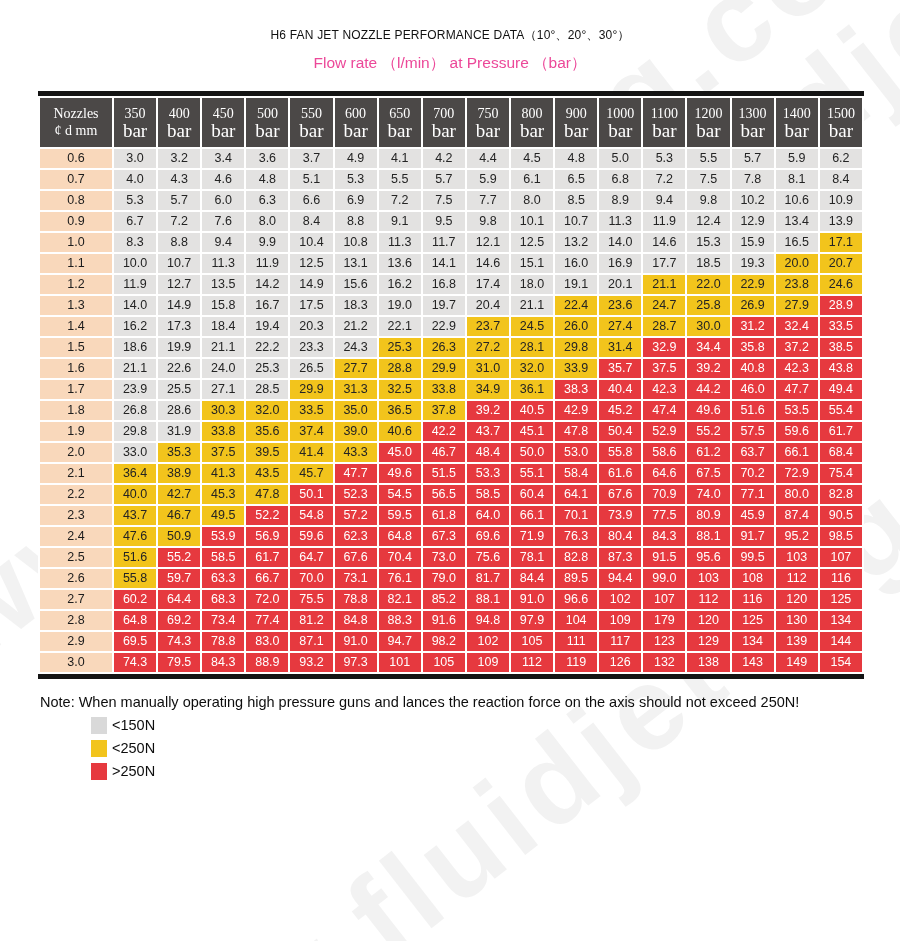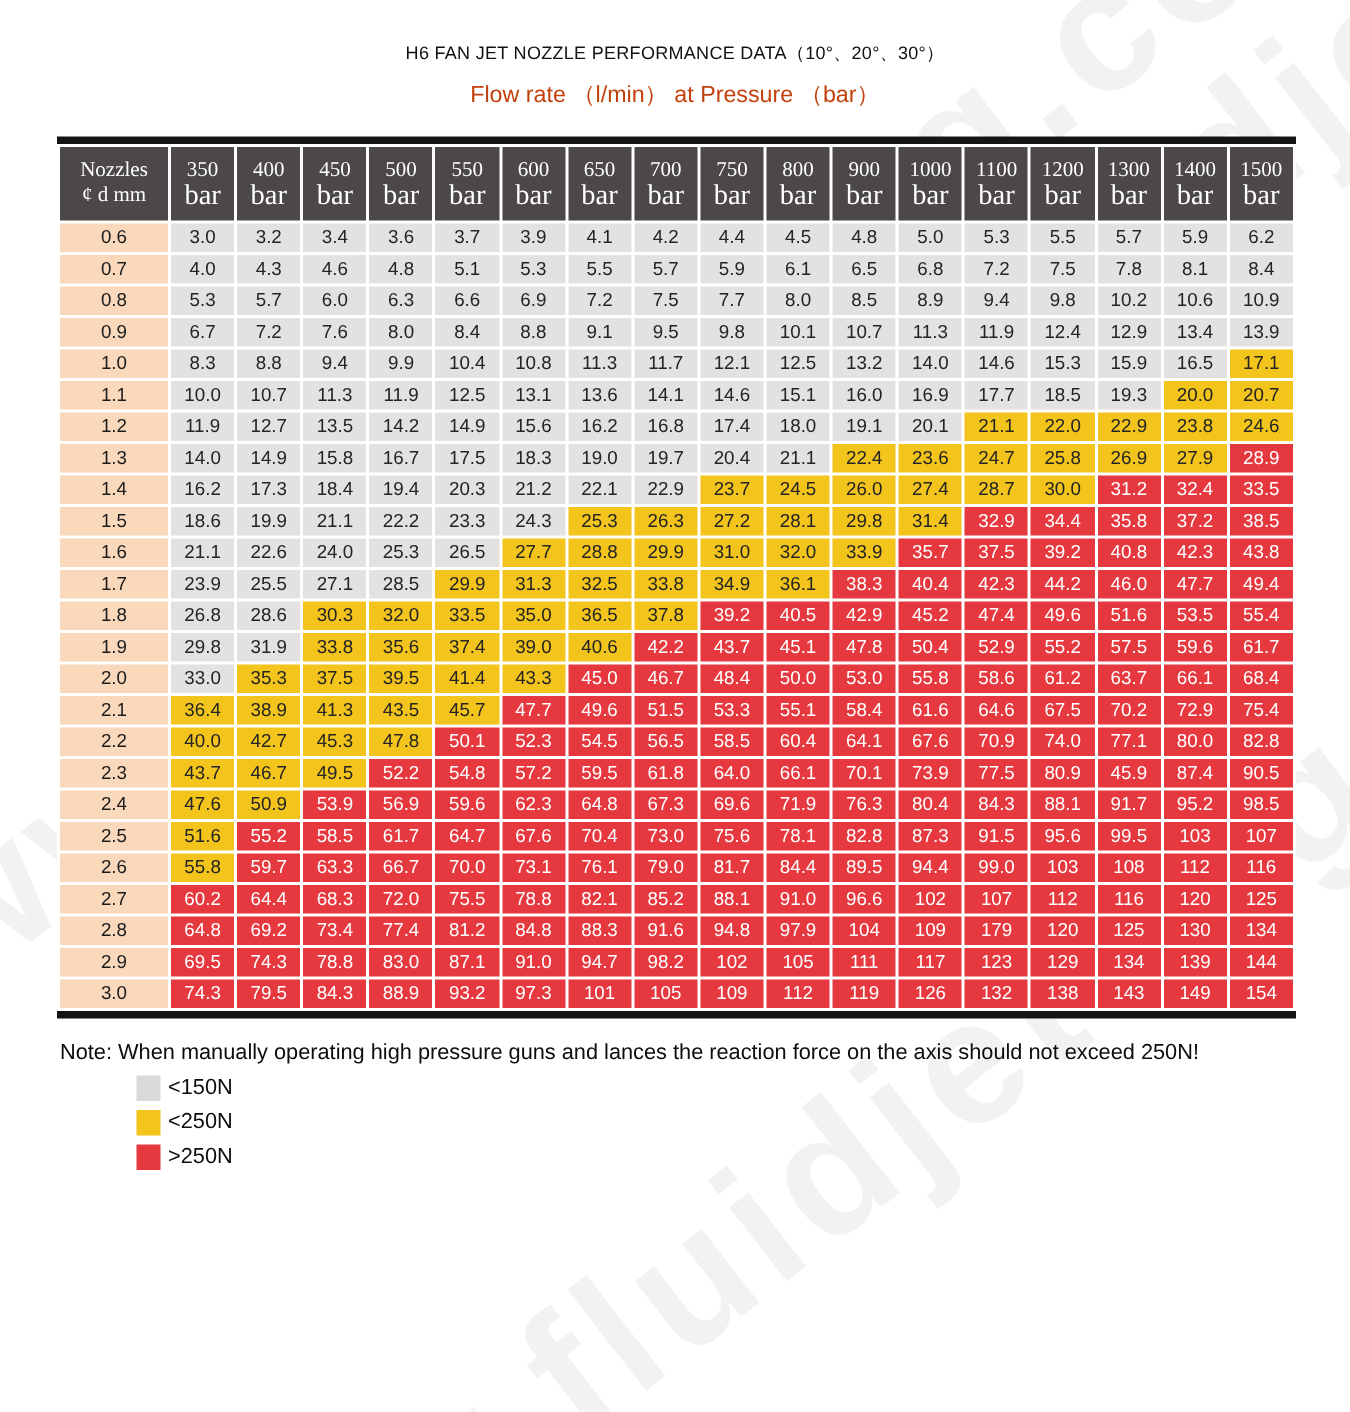--- a/index.html
+++ b/index.html
@@ -15,21 +15,21 @@
     font-weight:700;font-size:118px;letter-spacing:7px;
     color:rgba(70,70,70,0.07);
     transform:rotate(-38deg);transform-origin:left top;
   }
   .wm1{left:-170px;top:640px;}
   .wm2{left:60px;top:1080px;}
   .wm3{left:330px;top:400px;}
   
   .titles{position:relative;z-index:1;text-align:center;padding-top:27px;}
   .title-main{font-size:12px;font-weight:400;letter-spacing:.2px;color:#111;}
-  .title-sub{font-size:15.5px;font-weight:400;margin-top:9px;color:#c2410c;}
+  .title-sub{font-size:15.5px;font-weight:400;margin-top:9px;color:#ec4899;}
   
   .table-wrap{
     position:relative;z-index:1;margin:17px 36px 0 38px;
     border-top:5px solid #141414;border-bottom:5px solid #141414;
     background:#fff;
   }
   table{width:100%;border-collapse:separate;border-spacing:2px;table-layout:fixed;}
   col.labcol{width:72px;}
   thead th{
     background:#4b4847;color:#fff;font-weight:400;
@@ -148,21 +148,21 @@
         </tr>
     </thead>
     <tbody>
         <tr>
           <td class="lab">0.6</td>
           <td>3.0</td>
           <td>3.2</td>
           <td>3.4</td>
           <td>3.6</td>
           <td>3.7</td>
-          <td>3.9</td>
+          <td>4.9</td>
           <td>4.1</td>
           <td>4.2</td>
           <td>4.4</td>
           <td>4.5</td>
           <td>4.8</td>
           <td>5.0</td>
           <td>5.3</td>
           <td>5.5</td>
           <td>5.7</td>
           <td>5.9</td>

